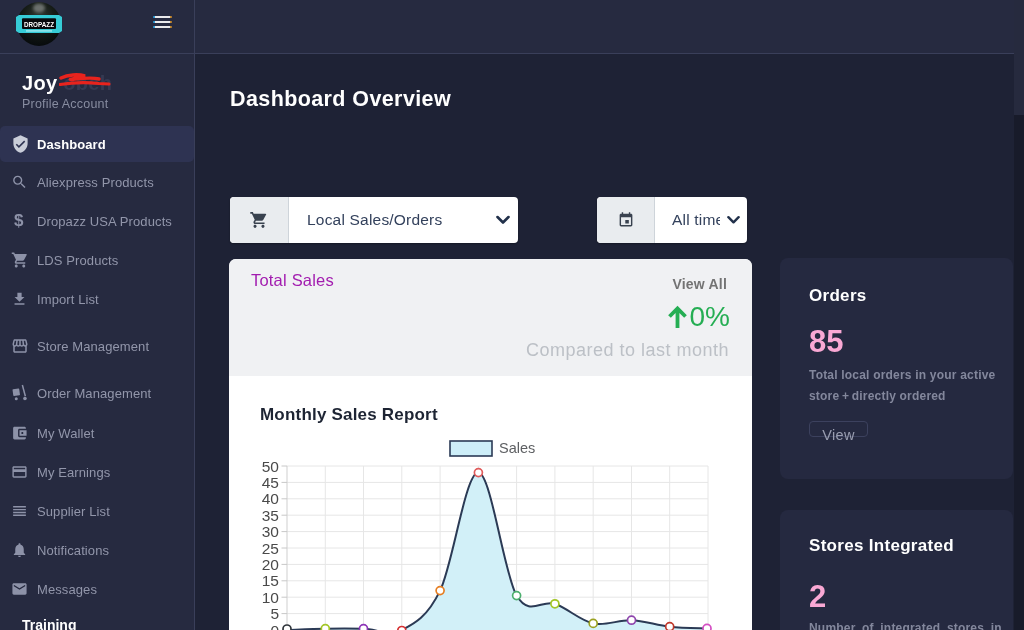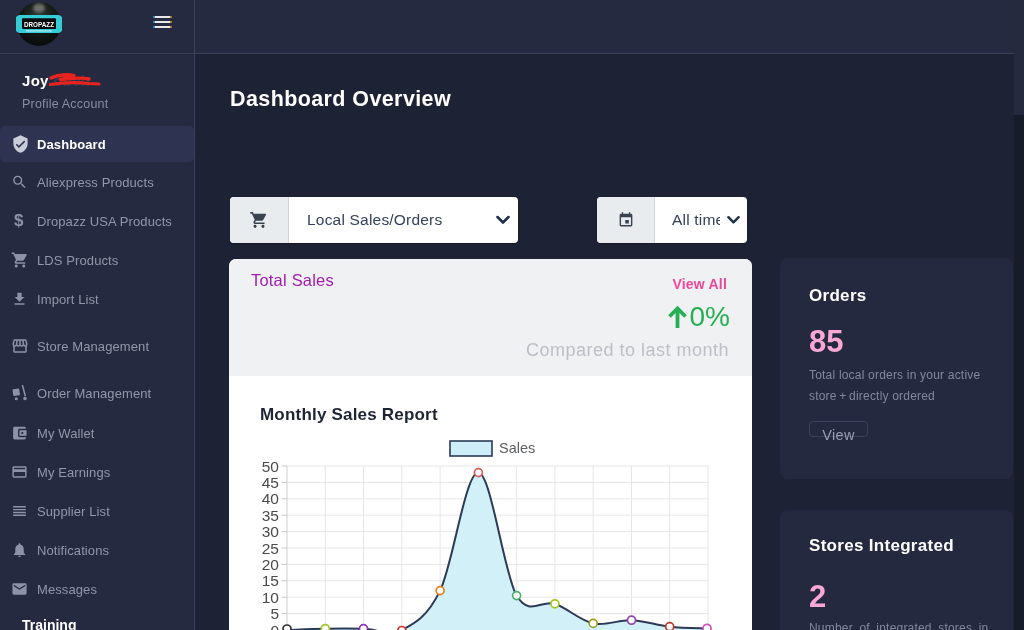--- a/index.html
+++ b/index.html
@@ -6,50 +6,50 @@
 html,body { width:1024px; height:630px; overflow:hidden; background:#1e2235; font-family:"Liberation Sans", sans-serif; }
 
 #header { position:absolute; left:0; top:0; width:1024px; height:54px; background:#262a40; border-bottom:1px solid #3a3f5a; }
 #vline { position:absolute; left:194px; top:0; width:1px; height:54px; background:#3a3f5a; }
 
 
 .hline { position:absolute; left:153px; width:19px; height:2.4px; border-radius:1px;
   background:linear-gradient(90deg,#2d9cd8 0 2.2px,#e9e9ec 2.2px 16.6px,#c78a2e 16.6px); }
 
 #sidebar { position:absolute; left:0; top:54px; width:195px; height:576px; background:#262a40; border-right:1px solid #3a3f5a; }
-#uname { position:absolute; left:22px; top:73px; color:#fff; font-size:15px; font-weight:bold; letter-spacing:0.3px; line-height:1; }
+#uname { position:absolute; left:22px; top:73px; color:#fff; font-size:20px; font-weight:bold; letter-spacing:0.3px; line-height:1; }
 #paccount { position:absolute; left:22px; top:97px; color:#878ca0; font-size:12.5px; letter-spacing:0.2px; }
 .mi { position:absolute; left:0; width:194px; height:36px; color:#9296aa; font-size:13px; letter-spacing:0.1px; }
 .mi .lbl { position:absolute; left:37px; top:50%; transform:translateY(-50%); white-space:nowrap; }
 .mi svg { position:absolute; left:11px; top:50%; transform:translateY(-50%); }
 .mi.active { background:#2e3352; border-radius:5px; color:#fff; font-weight:bold; }
 #training { position:absolute; left:22px; top:617px; color:#fff; font-size:14px; font-weight:bold; }
 
 #main { position:absolute; left:195px; top:54px; width:819px; height:576px; background:#1e2235; }
 #title { position:absolute; left:230px; top:87px; color:#fff; font-size:21.5px; font-weight:bold; letter-spacing:0.4px; line-height:1.2; }
 
 .igroup { position:absolute; top:197px; height:46px; border-radius:4px; background:#fff; box-shadow:0 1px 2px rgba(0,0,0,0.3); }
 .ibox { position:absolute; left:0; top:0; height:46px; background:#e9ecef; border-right:1px solid #ced4da; border-radius:4px 0 0 4px; }
 .ibox svg { position:absolute; left:50%; top:50%; transform:translate(-50%,-50%); }
 .seltext { position:absolute; top:50%; transform:translateY(-50%); color:#33415c; font-size:15.5px; letter-spacing:0.2px; white-space:nowrap; overflow:hidden; }
 .chev { position:absolute; top:50%; transform:translateY(-50%); }
 
 #scard { position:absolute; left:229px; top:259px; width:523px; height:371px; background:#fff; border-radius:7px 7px 0 0; overflow:hidden; }
 #scardtop { position:absolute; left:0; top:0; width:523px; height:117px; background:#f0f1f3; }
 #tsales { position:absolute; left:22px; top:12px; color:#a21caf; font-size:16.5px; font-weight:normal; letter-spacing:0.2px; }
-#viewall { position:absolute; right:25px; top:17px; color:#ec4899; font-size:14px; font-weight:bold; letter-spacing:0.2px; }
+#viewall { position:absolute; right:25px; top:17px; color:#737373; font-size:14px; font-weight:bold; letter-spacing:0.2px; }
 #amount { position:absolute; left:21px; top:41px; color:#1c2538; font-size:30px; font-weight:bold; letter-spacing:0.3px; }
 #pct { position:absolute; right:22px; top:41px; color:#25ae53; font-size:28px; line-height:1.2; }
 #cmp { position:absolute; right:23px; top:81px; color:#bcc0c6; font-size:18px; letter-spacing:0.5px; }
 #msr { position:absolute; left:31px; top:146px; color:#1d2433; font-size:17px; font-weight:bold; letter-spacing:0.2px; }
 
 .rcard { position:absolute; left:780px; width:233px; background:#252940; border-radius:8px; color:#fff; }
 .rcard h3 { position:absolute; left:29px; font-size:17px; font-weight:bold; letter-spacing:0.3px; color:#fff; }
 .rcard .big { position:absolute; left:29px; font-size:31px; font-weight:bold; color:#f9a8d4; }
-.rcard .desc { position:absolute; left:29px; width:200px; color:#83879c; font-size:12px; font-weight:normal; line-height:21px; letter-spacing:0.2px; }
+.rcard .desc { position:absolute; left:29px; width:200px; color:#83879c; font-size:12px; font-weight:bold; line-height:21px; letter-spacing:0.2px; }
 #viewbtn { position:absolute; left:29px; top:163px; width:59px; height:16px; border:1px solid #3c415e; border-radius:4px; color:#9a9eb1; font-size:14.5px; text-align:center; line-height:26px; letter-spacing:0.3px; }
 
 #sbar { position:absolute; left:1014px; top:0; width:10px; height:630px; background:#181b2a; }
 #sbthumb { position:absolute; left:0; top:0; width:10px; height:115px; background:#262a3e; }
 </style>
 </head>
 <body>
 <div id="main"></div>
 <div id="header"></div>
 <div id="vline"></div>

